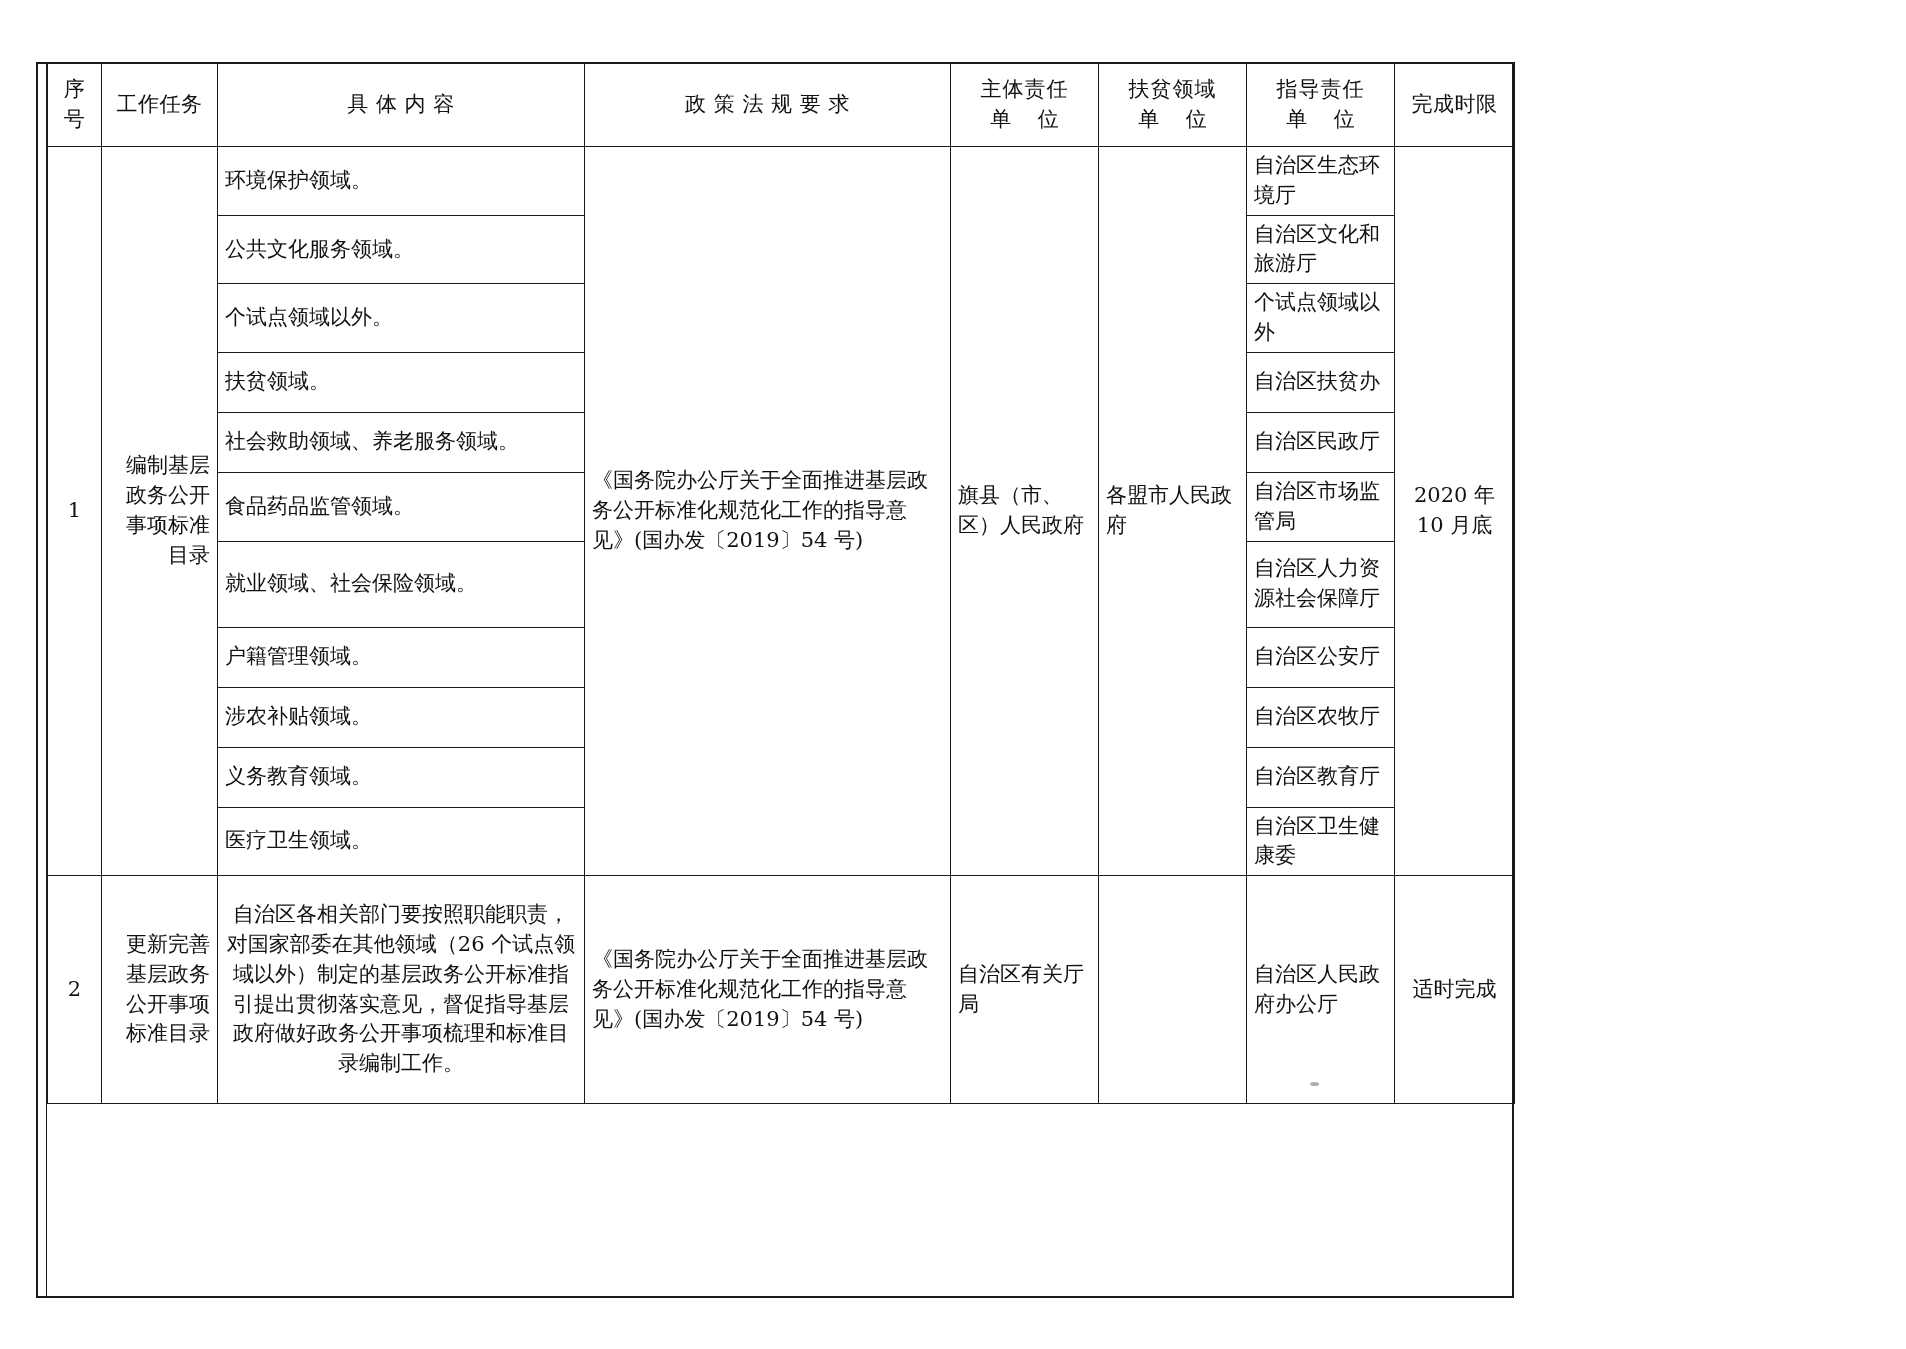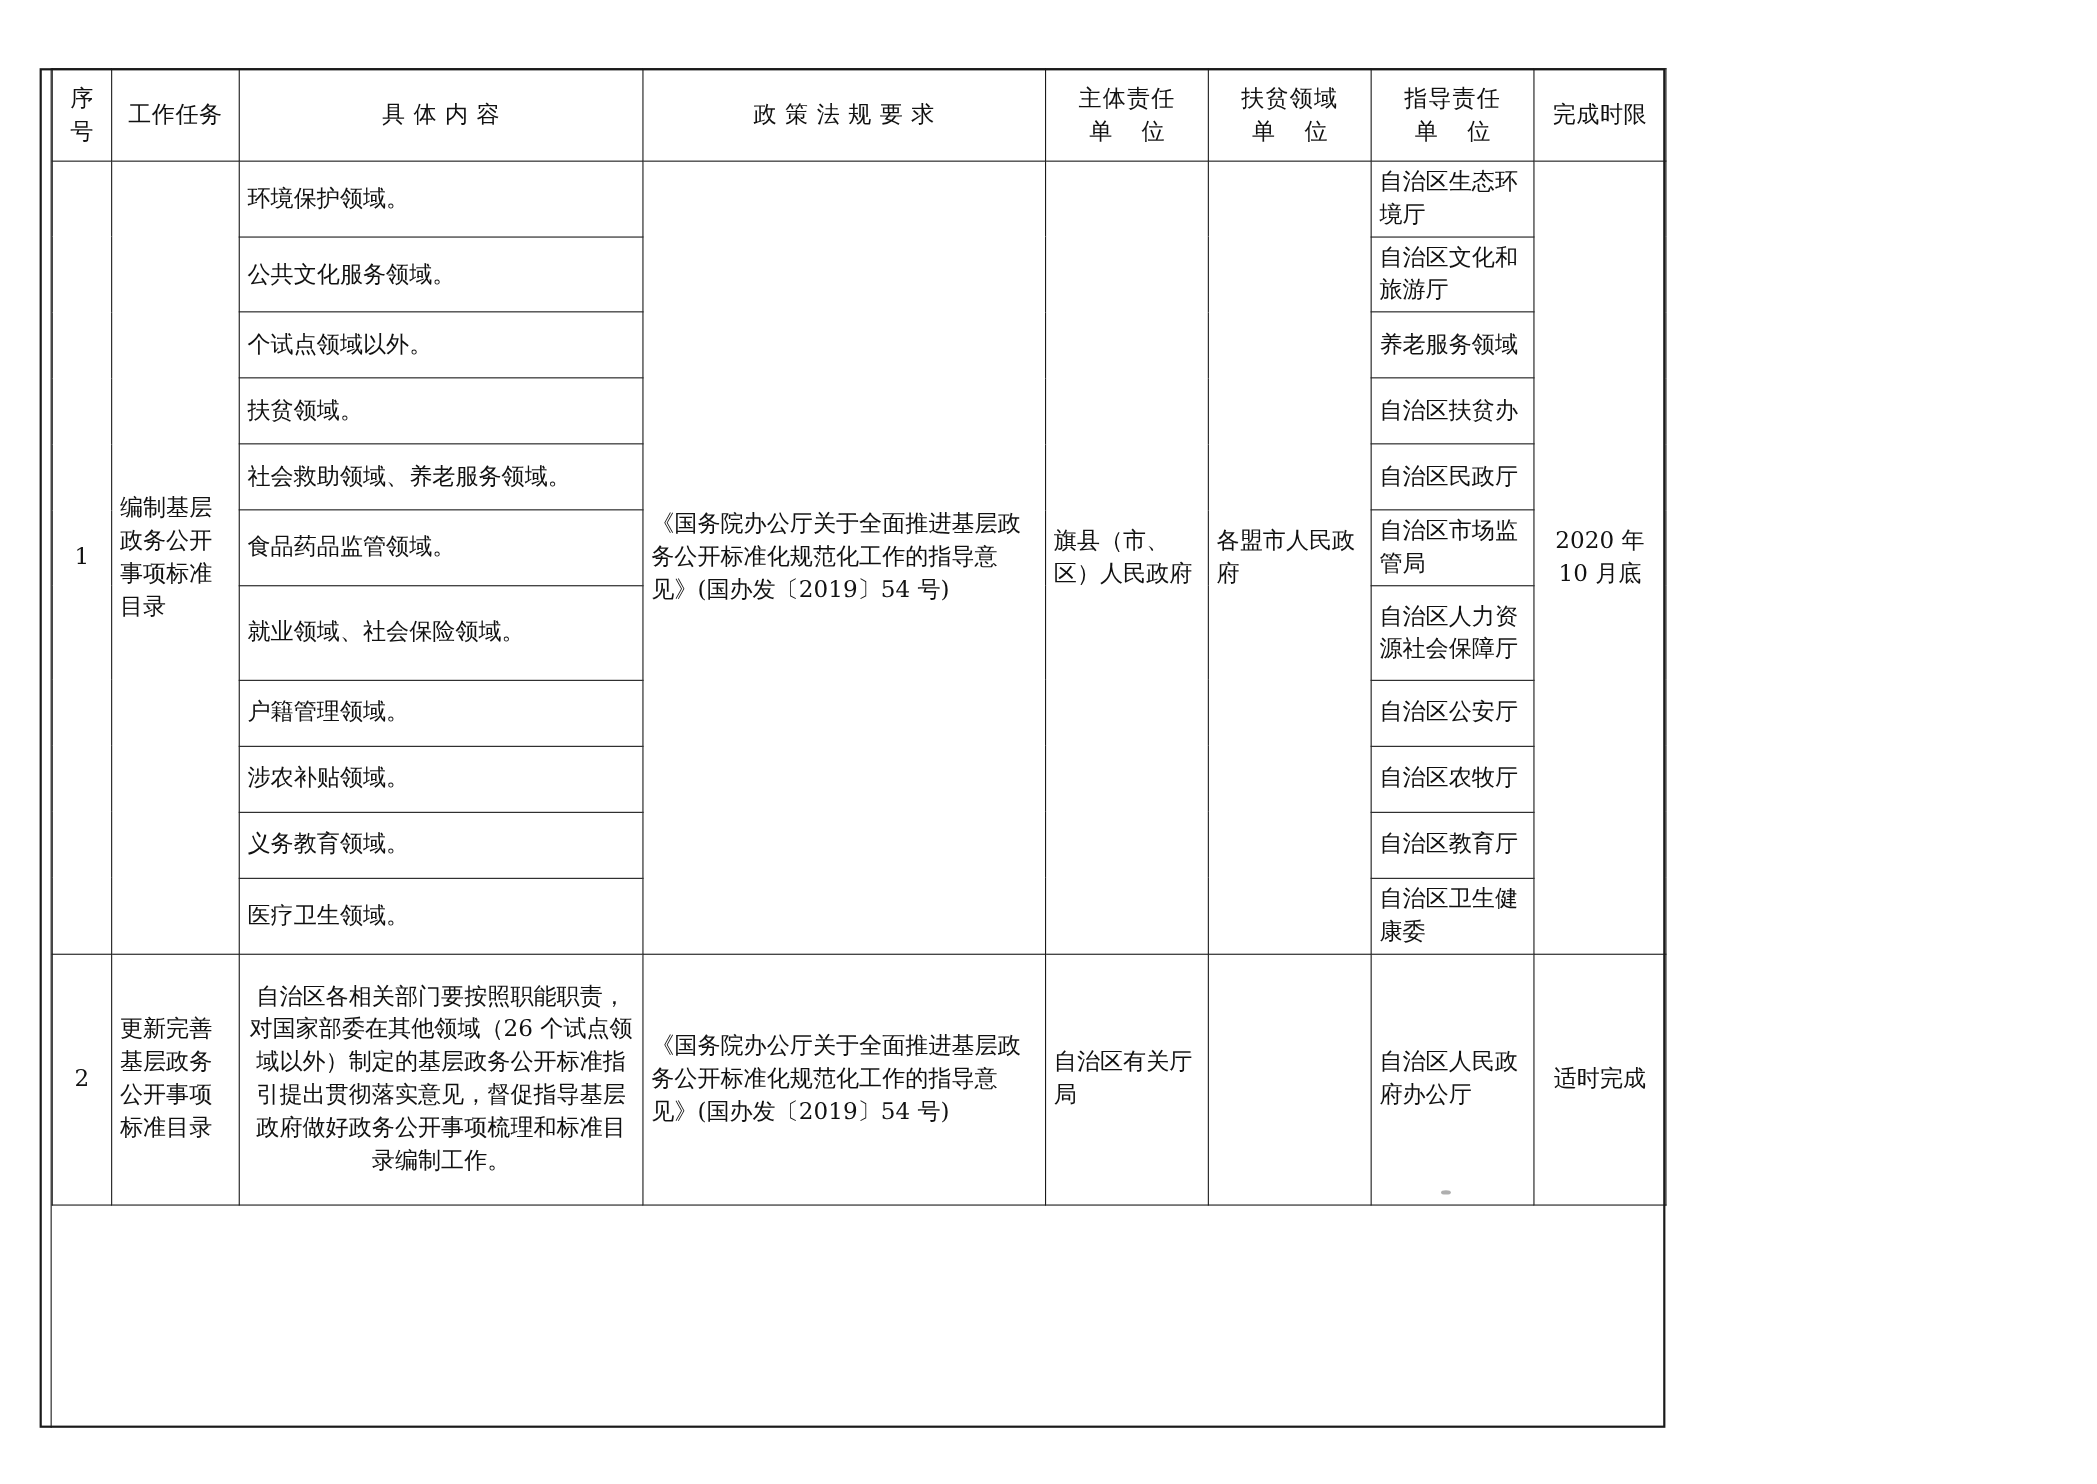--- a/index.html
+++ b/index.html
@@ -80,21 +80,21 @@
     text-align: center;
   }
   .hdr-two-line span.l1 { display: block; letter-spacing: 1px; }
   .hdr-two-line span.l2 { display: block; letter-spacing: 10px; padding-left: 10px; }
 
   td.seq {
     text-align: center;
     font-size: 21px;
   }
   td.task {
-    text-align: left;
+    text-align: right;
     font-size: 21px;
     line-height: 1.5;
     padding-left: 8px;
     padding-right: 4px;
     margin-left: 48px;
   }
   td.detail {
     text-align: left;
     font-size: 22px;
     height: 60px;
@@ -200,21 +200,21 @@
         <td class="unit" rowspan="11">各盟市人民政府</td>
         <td class="guide">自治区生态环境厅</td>
         <td class="time" rowspan="11">2020 年10 月底</td>
       </tr>
       <tr>
         <td class="detail">公共文化服务领域。</td>
         <td class="guide">自治区文化和旅游厅</td>
       </tr>
       <tr>
         <td class="detail">个试点领域以外。</td>
-        <td class="guide">养老服务领域</td>
+        <td class="guide">个试点领域以外</td>
       </tr>
       <tr>
         <td class="detail">扶贫领域。</td>
         <td class="guide">自治区扶贫办</td>
       </tr>
       <tr>
         <td class="detail">社会救助领域、养老服务领域。</td>
         <td class="guide">自治区民政厅</td>
       </tr>
       <tr>

